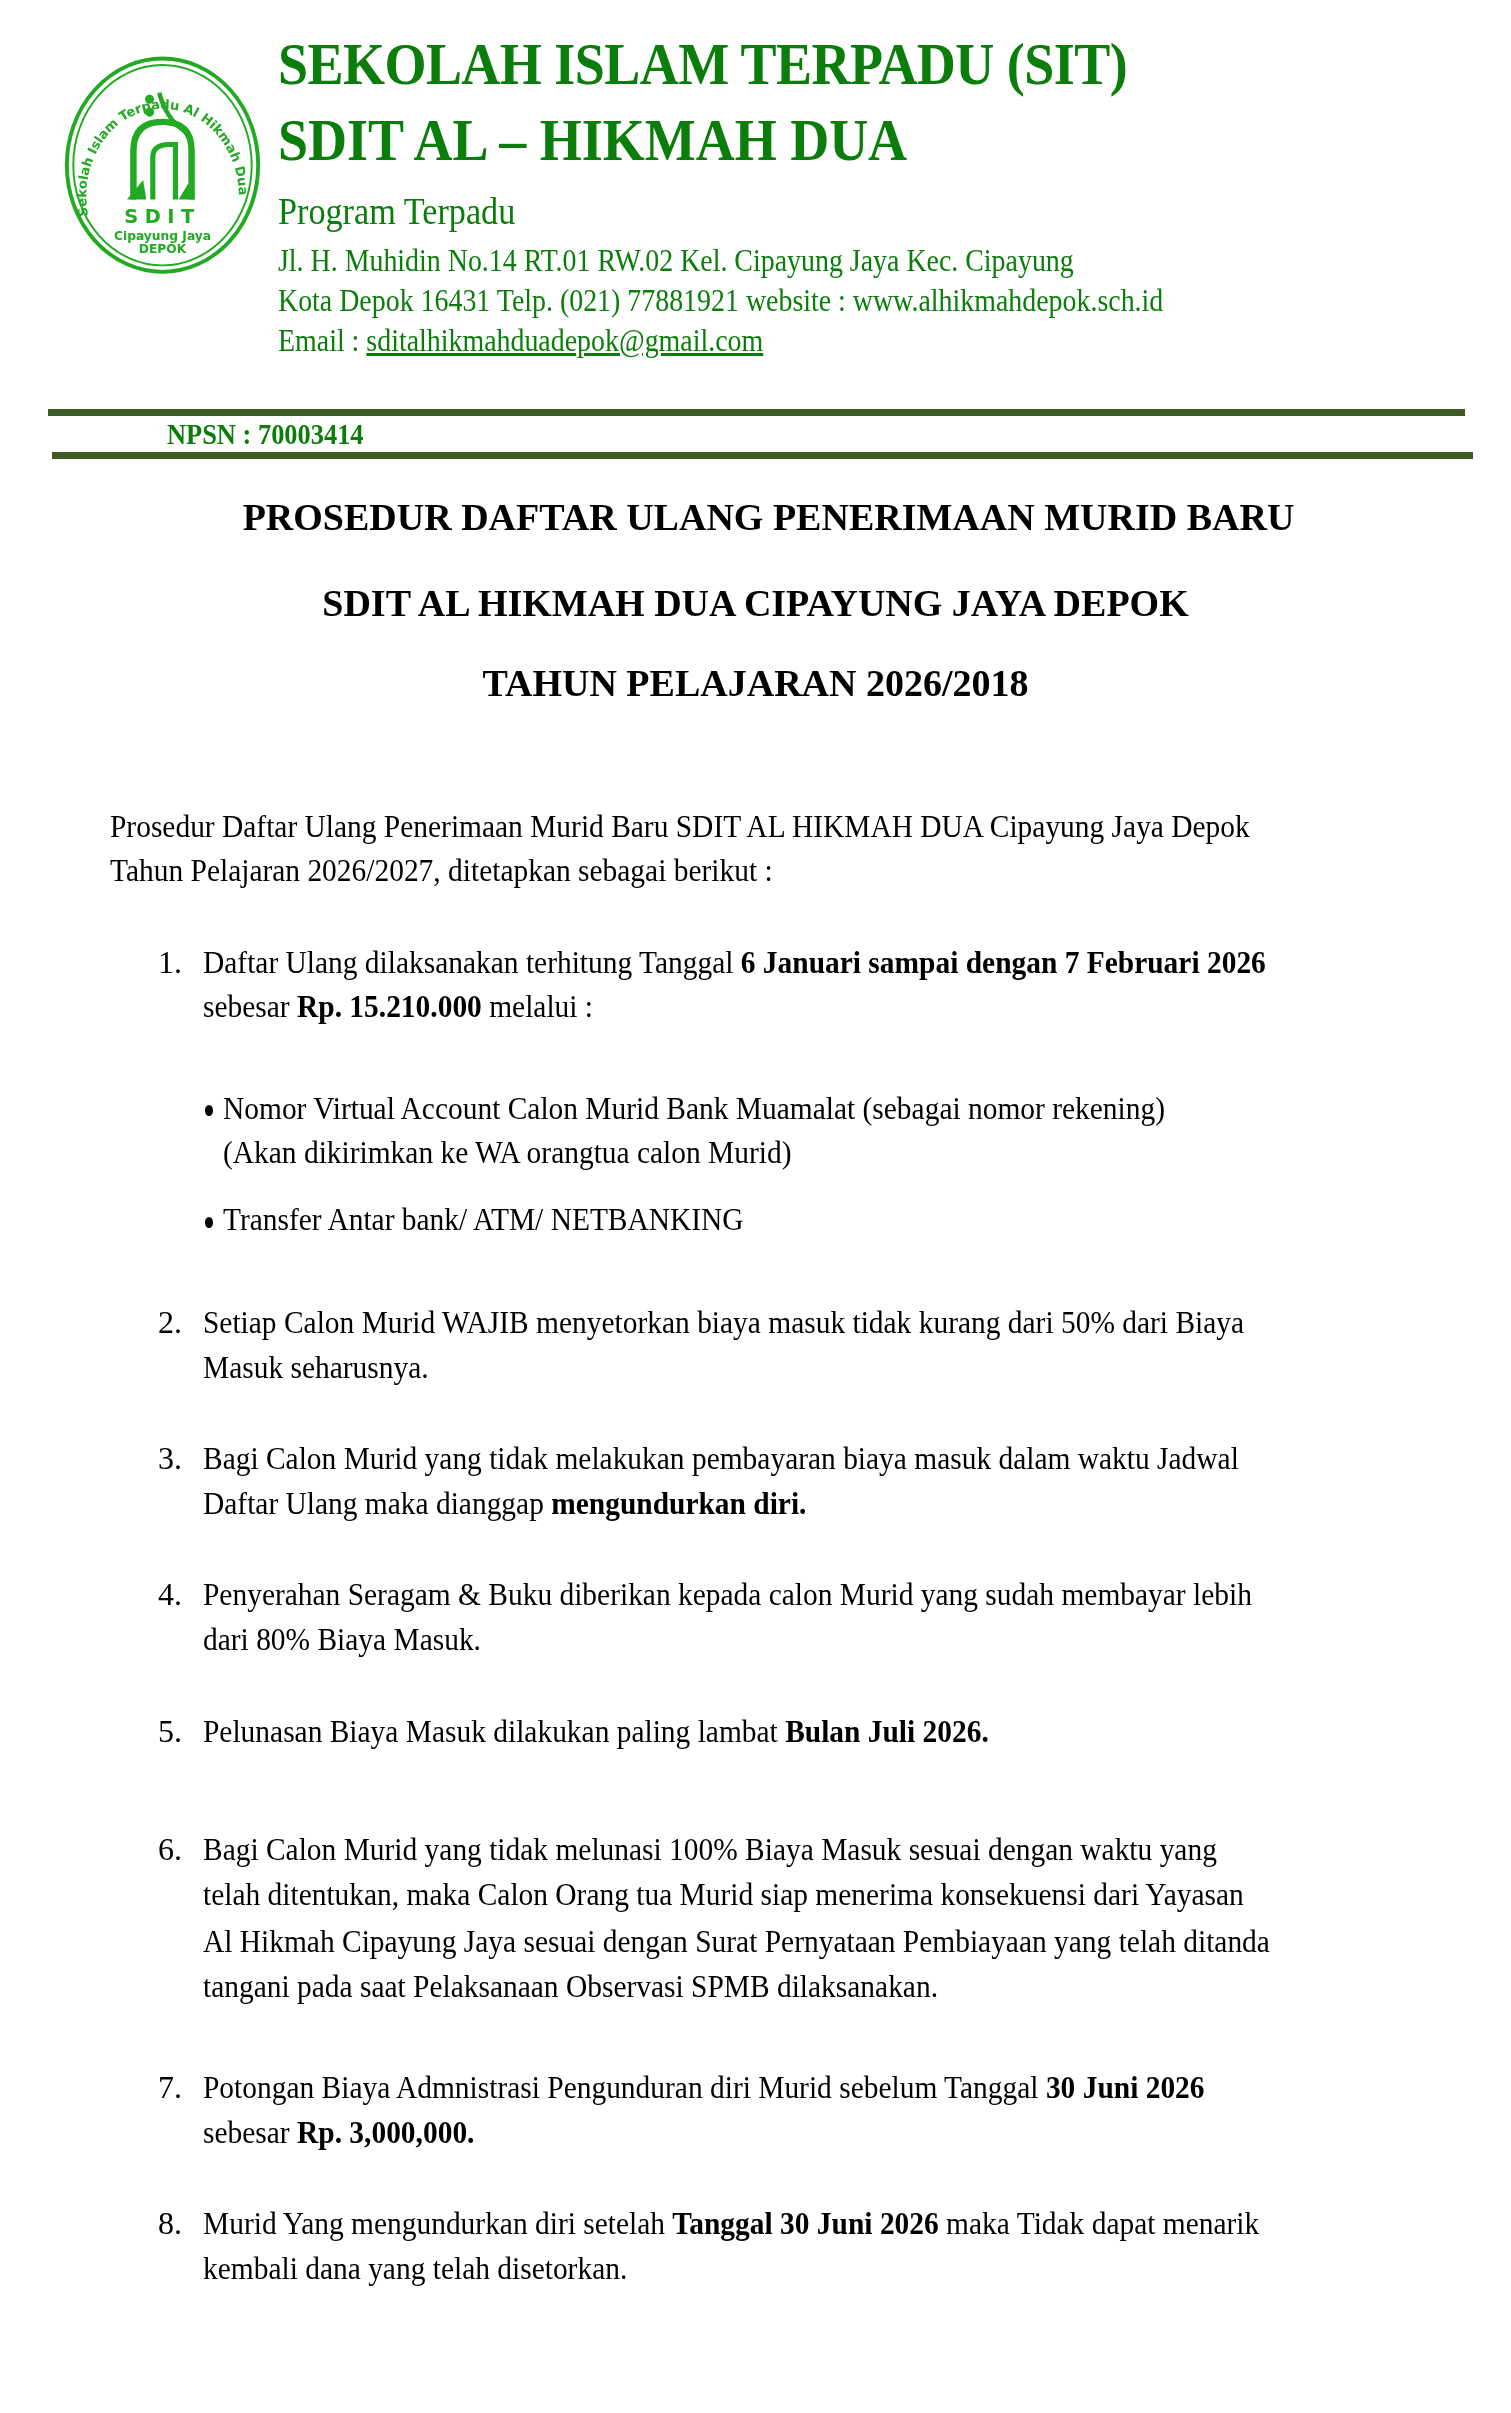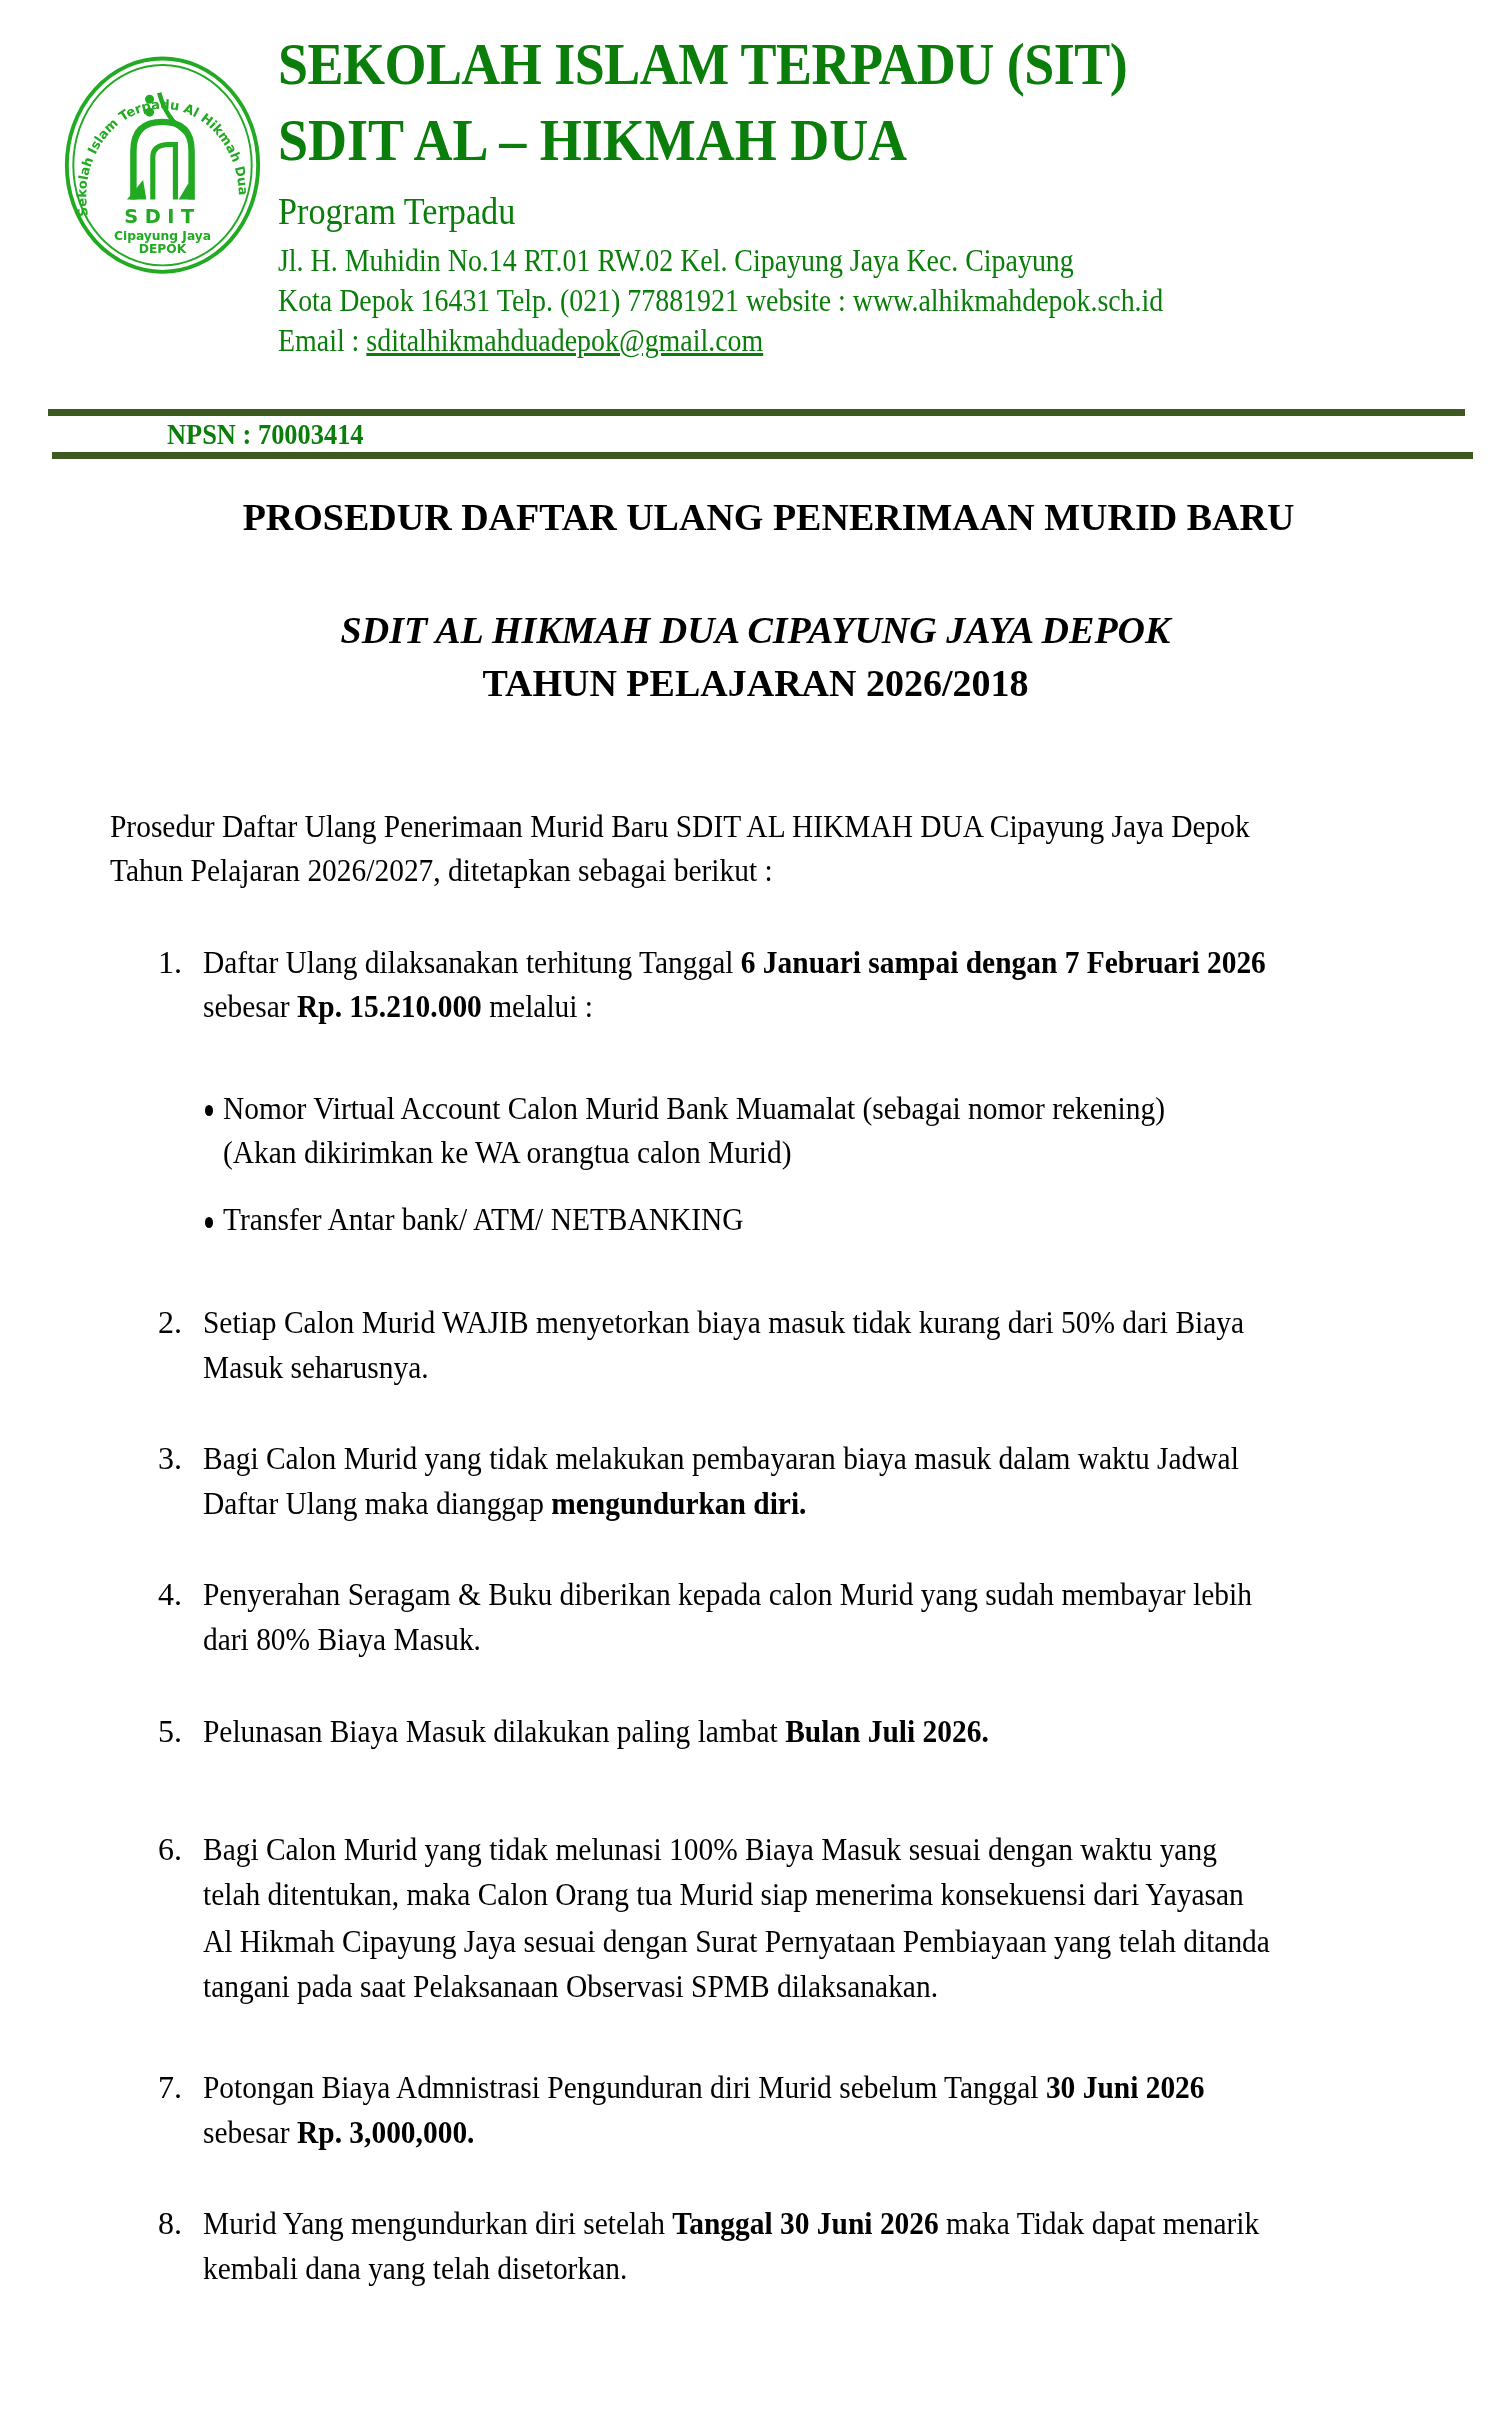--- a/index.html
+++ b/index.html
@@ -15,21 +15,21 @@
   .addr1 { top:245px; }
   .addr2 { top:285px; }
   .addr3 { top:325px; }
   .email-link { text-decoration:underline; }
   .rule { background:#3c5a22; height:7.1px; }
   .rule1 { left:48px; top:409px; width:1417px; }
   .rule2 { left:52px; top:452px; width:1421px; }
   .npsn { left:167px; top:419px; font-size:30px; font-weight:bold; line-height:1; white-space:nowrap; transform:scaleX(0.88); transform-origin:left; }
   .doc-title { left:0; width:1511px; text-align:center; font-size:38px; font-weight:bold; line-height:1; white-space:nowrap; }
   .dt1 { top:498px;margin-left:13px; }
-  .dt2 { top:611px;font-style:italic; }
+  .dt2 { top:584px; }
   .dt3 { top:664px; }
   .body-text { font-size:32px; line-height:1; white-space:nowrap; transform:scaleX(0.92); transform-origin:left; }
   .intro1 { left:110px; top:810px; }
   .intro2 { left:110px; top:854px; }
   .num { font-size:32px; line-height:1; position:absolute; left:158px; }
   .item-line { position:absolute; left:203px; font-size:32px; line-height:1; white-space:nowrap; transform:scaleX(0.92); transform-origin:left; }
   .bullet-line { position:absolute; left:206px; font-size:32px; line-height:1; white-space:nowrap; transform:scaleX(0.92); transform-origin:left; }
   .bullet-dot { position:absolute; left:205px; width:8.4px; height:11px; border-radius:50%; background:#000; }
   b { font-weight:bold; }
 </style>

